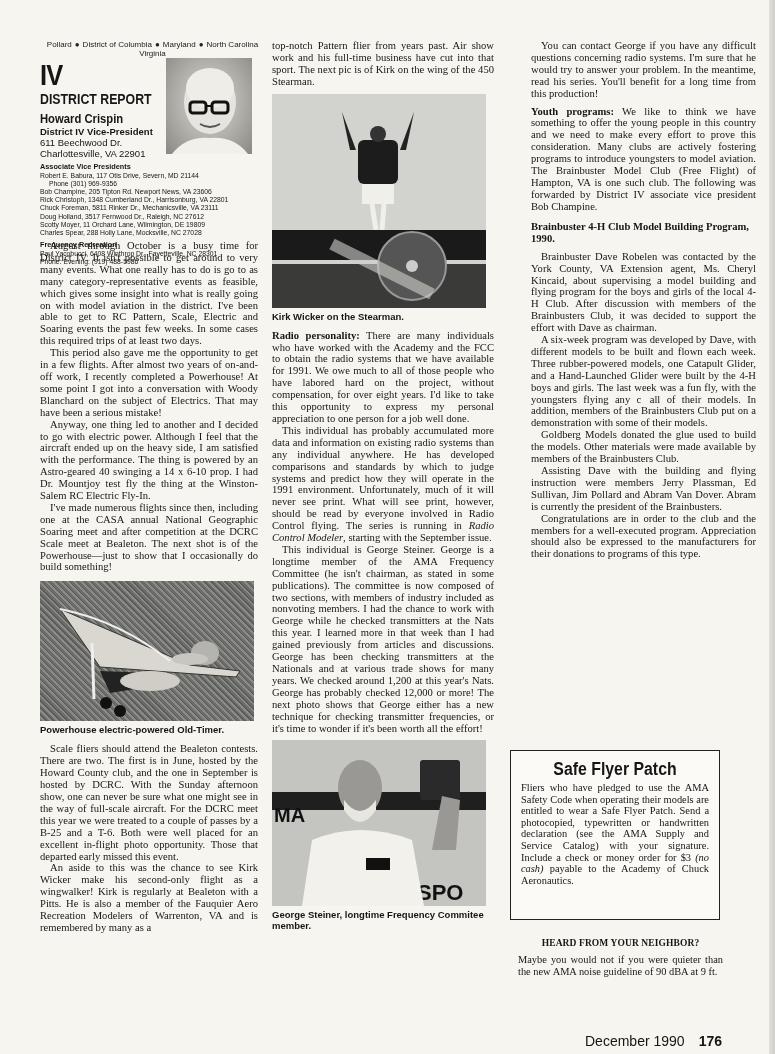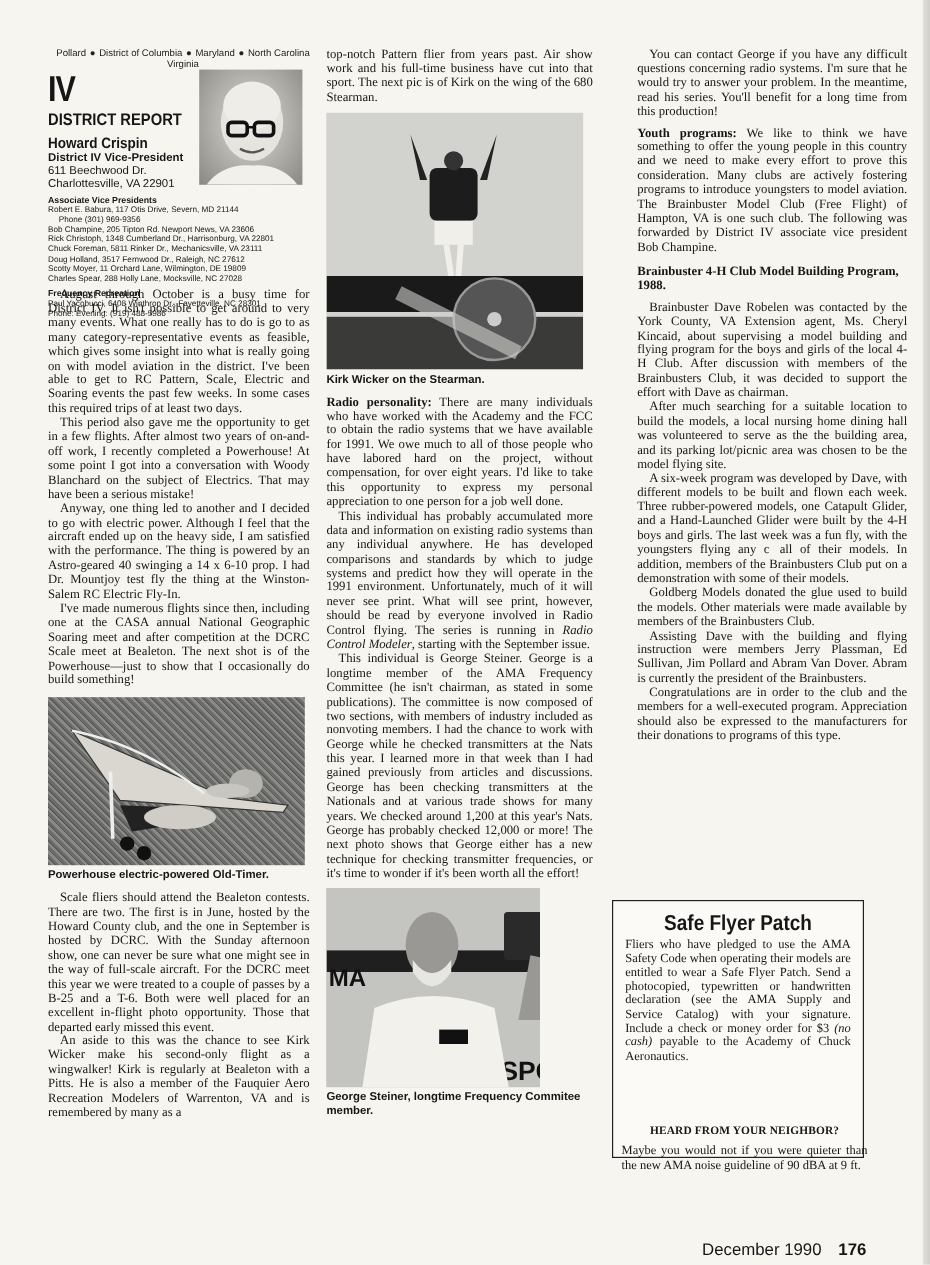--- a/index.html
+++ b/index.html
@@ -70,24 +70,24 @@
   .portrait {
     position: absolute; left: 126px; top: 18px; width: 86px; height: 96px;
     background: radial-gradient(ellipse at 50% 45%, #d8d6d0 0%, #b4b2ac 50%, #8a8884 100%);
     overflow: hidden;
   }
 
   .photo { position: relative; overflow: hidden; }
   .photo-plane { width: 214px; height: 140px; margin-top: 8px;
     background: repeating-linear-gradient(45deg, #6c6c6a 0 2px, #8a8a86 2px 4px, #5a5a58 4px 5px); }
   .photo-stearman { width: 214px; height: 214px; margin-top: 6px; background: #cfcfcb; }
-  .photo-george { width: 178px; height: 166px; margin-top: 6px; background: #bdbdb9; }
+  .photo-george { width: 214px; height: 166px; margin-top: 6px; background: #bdbdb9; }
 
   .box {
-    position: absolute; left: 510px; top: 750px; width: 210px; height: 215px;
+    position: absolute; left: 510px; top: 750px; width: 210px; height: 170px;
     border: 1.5px solid #222; background: #fbfaf6; padding: 8px 10px; box-sizing: border-box;
   }
   .box-title {
     font-family: "Liberation Sans", "DejaVu Sans", sans-serif;
     font-weight: bold; font-size: 18px; text-align: center; line-height: 20px; margin-bottom: 3px;
     transform: scaleX(0.88);
   }
   .box p { margin: 0; font-size: 10.4px; line-height: 11.6px; text-align: justify; }
 
   .neighbor { position: absolute; left: 518px; top: 938px; width: 205px; }
@@ -160,21 +160,21 @@
       <circle cx="80" cy="130" r="6" fill="#111"></circle>
     </svg>
   </div>
   <div class="caption">Powerhouse electric-powered Old-Timer.</div>
 
   <p class="body">Scale fliers should attend the Bealeton contests. There are two. The first is in June, hosted by the Howard County club, and the one in September is hosted by DCRC. With the Sunday afternoon show, one can never be sure what one might see in the way of full-scale aircraft. For the DCRC meet this year we were treated to a couple of passes by a B-25 and a T-6. Both were well placed for an excellent in-flight photo opportunity. Those that departed early missed this event.</p>
   <p class="body">An aside to this was the chance to see Kirk Wicker make his second-only flight as a wingwalker! Kirk is regularly at Bealeton with a Pitts. He is also a member of the Fauquier Aero Recreation Modelers of Warrenton, VA and is remembered by many as a</p>
 </div>
 
 <div class="col col2">
-  <p class="body noindent">top-notch Pattern flier from years past. Air show work and his full-time business have cut into that sport. The next pic is of Kirk on the wing of the 680 Stearman.</p>
+  <p class="body noindent">top-notch Pattern flier from years past. Air show work and his full-time business have cut into that sport. The next pic is of Kirk on the wing of the 450 Stearman.</p>
 
   <div class="photo photo-stearman">
     <svg width="214" height="214" viewBox="0 0 214 214">
       <rect x="0" y="0" width="214" height="214" fill="#d2d2ce"></rect>
       <path d="M70 18 L84 56 L78 56 Z" fill="#222"></path>
       <path d="M142 18 L128 56 L134 56 Z" fill="#222"></path>
       <rect x="86" y="46" width="40" height="44" rx="6" fill="#1c1c1c"></rect>
       <circle cx="106" cy="40" r="8" fill="#333"></circle>
       <rect x="90" y="90" width="32" height="20" fill="#f0efea"></rect>
       <line x1="100" y1="110" x2="104" y2="136" stroke="#f0efea" stroke-width="5"></line>
@@ -205,23 +205,22 @@
       <rect x="148" y="20" width="40" height="40" rx="3" fill="#2a2a2a"></rect>
       <path d="M170 56 L188 60 L184 110 L160 110 Z" fill="#9a9894"></path>
     </svg>
   </div>
   <div class="caption">George Steiner, longtime Frequency Commitee member.</div>
 </div>
 
 <div class="col col3">
   <p class="body">You can contact George if you have any difficult questions concerning radio systems. I'm sure that he would try to answer your problem. In the meantime, read his series. You'll benefit for a long time from this production!</p>
   <p class="body noindent gap"><span class="runin">Youth programs:</span><span> We like to think we have something to offer the young people in this country and we need to make every effort to prove this consideration. Many clubs are actively fostering programs to introduce youngsters to model aviation. The Brainbuster Model Club (Free Flight) of Hampton, VA is one such club. The following was forwarded by District IV associate vice president Bob Champine.</span></p>
-  <div class="subhead">Brainbuster 4-H Club Model Building Program, 1988.</div>
+  <div class="subhead">Brainbuster 4-H Club Model Building Program, 1990.</div>
   <p class="body">Brainbuster Dave Robelen was contacted by the York County, VA Extension agent, Ms. Cheryl Kincaid, about supervising a model building and flying program for the boys and girls of the local 4-H Club. After discussion with members of the Brainbusters Club, it was decided to support the effort with Dave as chairman.</p>
-  <p class="body">After much searching for a suitable location to build the models, a local nursing home dining hall was volunteered to serve as the the building area, and its parking lot/picnic area was chosen to be the model flying site.</p>
   <p class="body">A six-week program was developed by Dave, with different models to be built and flown each week. Three rubber-powered models, one Catapult Glider, and a Hand-Launched Glider were built by the 4-H boys and girls. The last week was a fun fly, with the youngsters flying any c  all of their models. In addition, members of the Brainbusters Club put on a demonstration with some of their models.</p>
   <p class="body">Goldberg Models donated the glue used to build the models. Other materials were made available by members of the Brainbusters Club.</p>
   <p class="body">Assisting Dave with the building and flying instruction were members Jerry Plassman, Ed Sullivan, Jim Pollard and Abram Van Dover. Abram is currently the president of the Brainbusters.</p>
   <p class="body">Congratulations are in order to the club and the members for a well-executed program. Appreciation should also be expressed to the manufacturers for their donations to programs of this type.</p>
 </div>
 
 <div class="box">
   <div class="box-title">Safe Flyer Patch</div>
   <p><span>Fliers who have pledged to use the AMA Safety Code when operating their models are entitled to wear a Safe Flyer Patch. Send a photocopied, typewritten or handwritten declaration (see the AMA Supply and Service Catalog) with your signature. Include a check or money order for $3 </span><i>(no cash)</i><span> payable to the Academy of Chuck Aeronautics.</span></p>
 </div>

